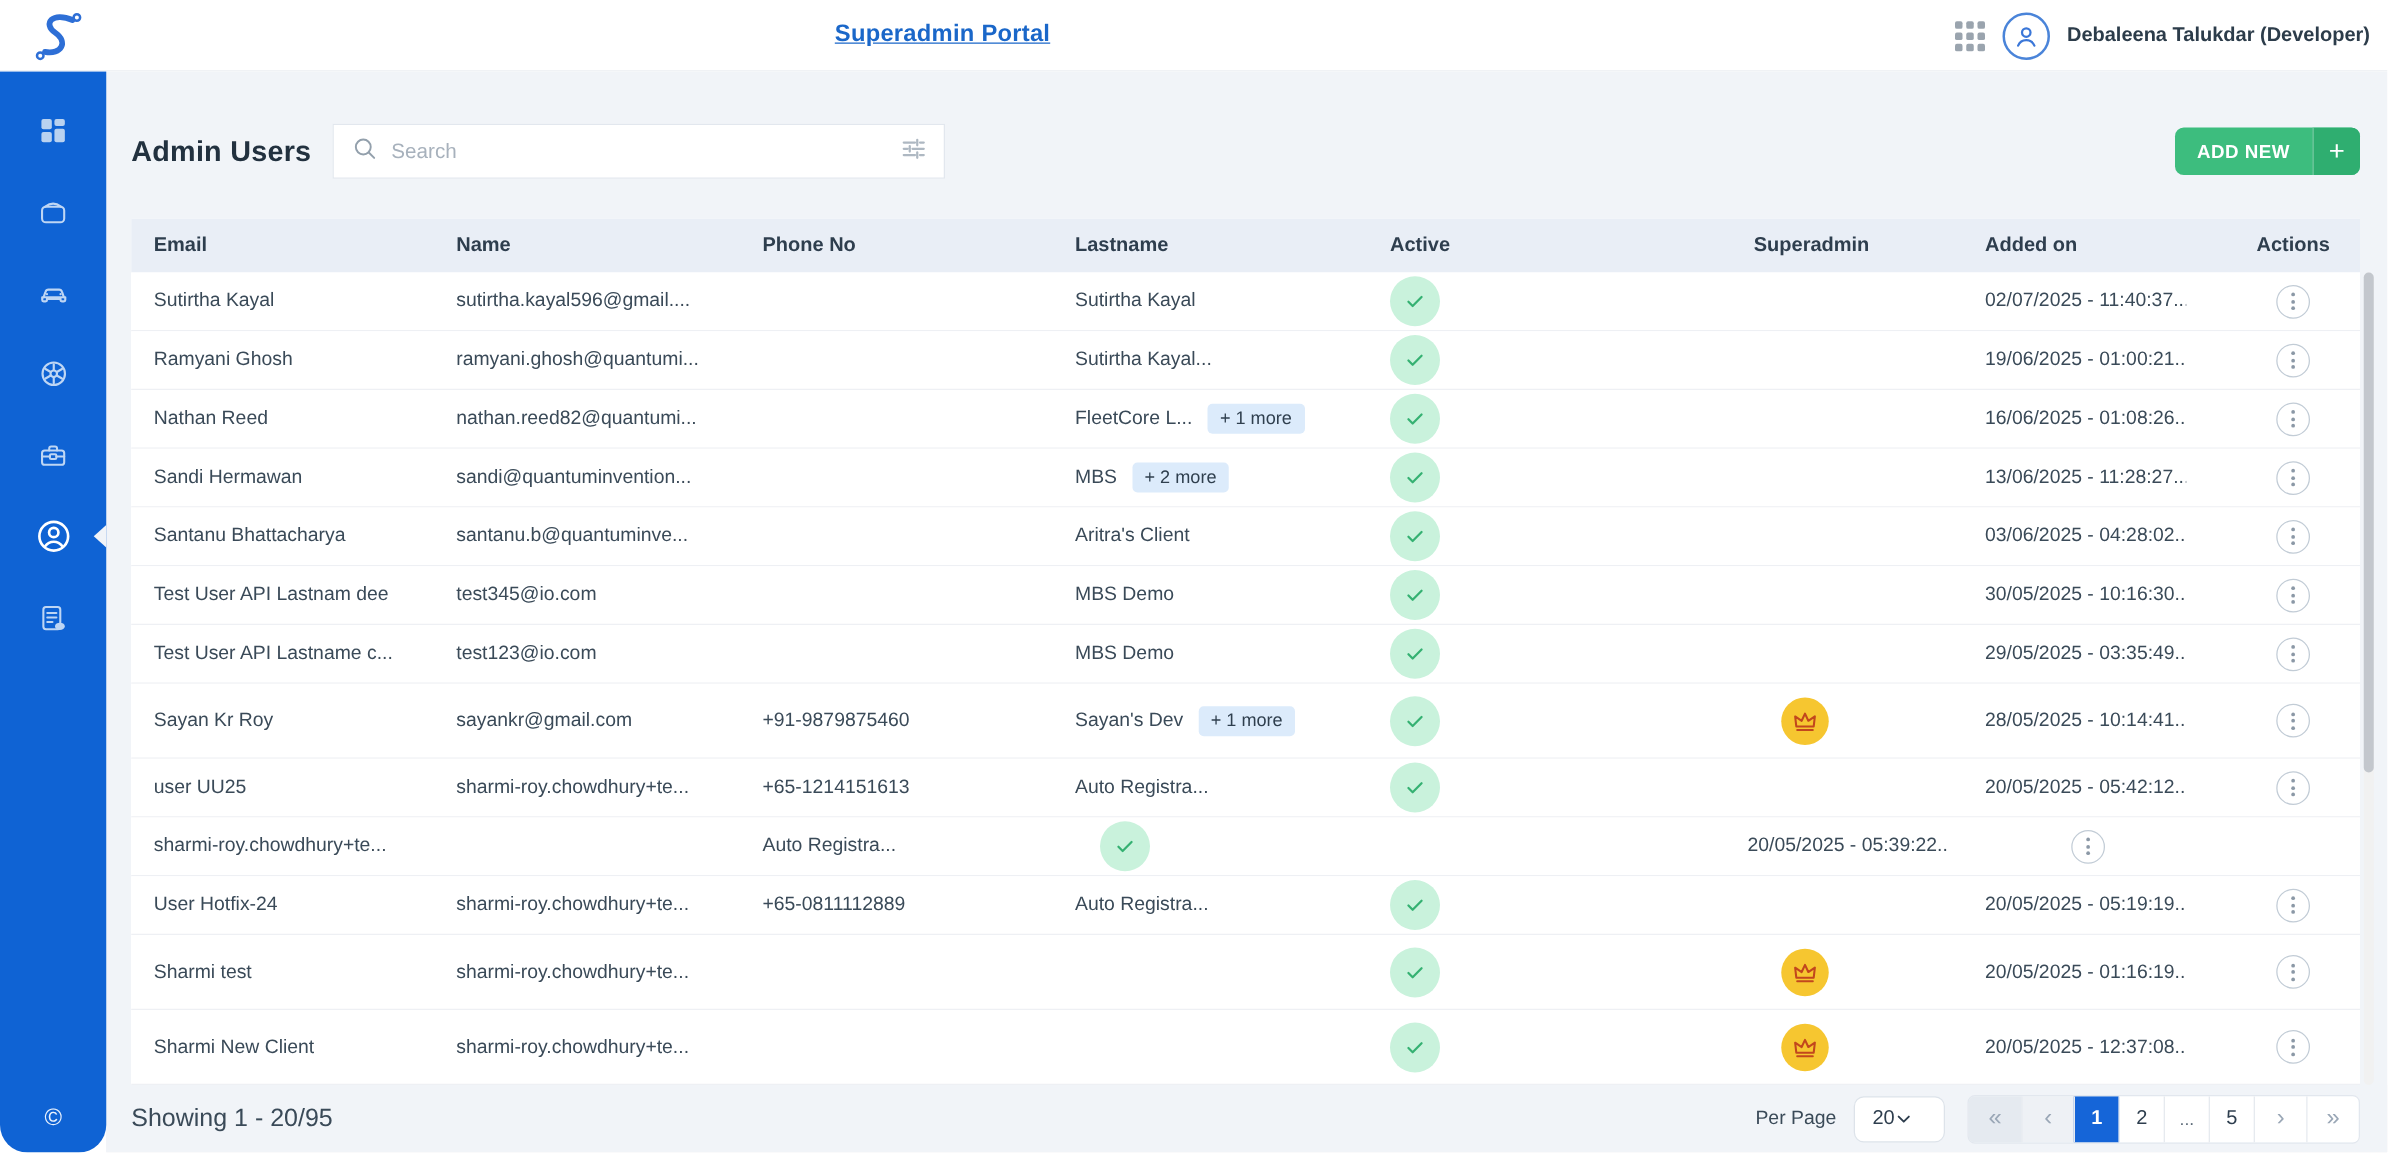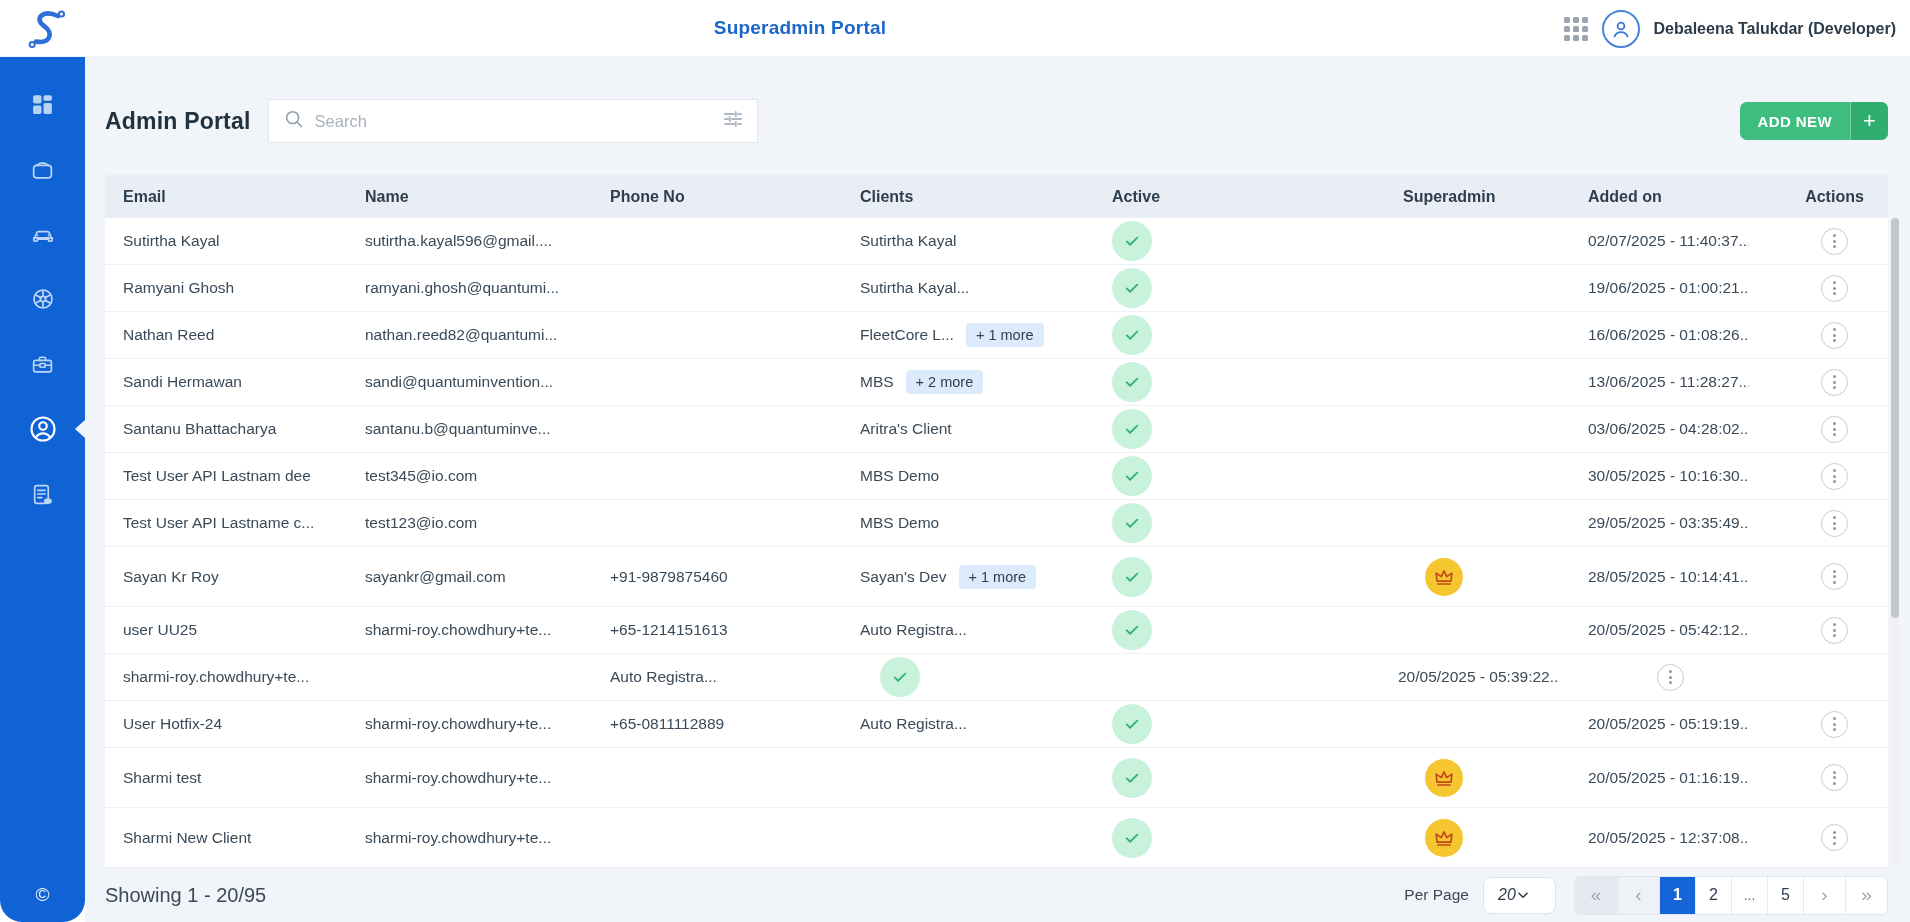--- a/index.html
+++ b/index.html
@@ -2,22 +2,22 @@
 <html><head>
 <meta charset="utf-8">
 <style>
   * { margin:0; padding:0; box-sizing:border-box; }
   html,body { width:1910px; height:922px; overflow:hidden; background:#ffffff;
               font-family:"Liberation Sans","DejaVu Sans",sans-serif; }
 
   
   .top-header { position:relative; height:57px; background:#fff; border-bottom:1px solid #f0f2f5; z-index:5; }
   .logo { position:absolute; left:26px; top:7px; }
-  .app-title { position:absolute; left:800px; top:50%; transform:translate(-50%,-50%);
-               color:#1a67c9; font-size:19px; font-weight:700; letter-spacing:.2px; white-space:nowrap; }
+  .app-title { position:absolute; left:754px; top:50%; transform:translate(-50%,-50%);
+               color:#1a67c9; font-size:19px; font-weight:700; letter-spacing:.2px; white-space:nowrap;text-decoration:underline; }
   .header-right { position:absolute; right:14px; top:0; height:57px; display:flex; align-items:center; gap:14px; }
   .apps-grid { display:grid; grid-template-columns:repeat(3,6px); grid-gap:3px; cursor:pointer; }
   .apps-grid span { width:6px; height:6px; background:#9aa4ae; border-radius:1.5px; }
   .avatar { width:38px; height:38px; border-radius:50%; border:2px solid #4a84d9; display:flex;
             align-items:center; justify-content:center; cursor:pointer; }
   .user-name { font-size:16px; font-weight:600; color:#2c3c4a; white-space:nowrap; cursor:pointer; }
 
   
   .shell { display:flex; height:865px; }
   .sidebar { width:85px; background:#0f63d4; border-radius:0 0 22px 22px; display:flex;
@@ -81,21 +81,21 @@
   .scroll-thumb { width:8px; height:400px; background:#c3c7cd; border-radius:4px; cursor:grab; }
 
   
   .footer { position:absolute; left:0; right:0; bottom:0; height:54px; background:#f1f4f8;
             display:flex; align-items:center; padding:0 22px 0 20px; }
   .showing { font-size:20px; color:#3a4a58; }
   .footer-right { margin-left:auto; display:flex; align-items:center; }
   .per-page-label { font-size:15.5px; color:#3a4a58; }
   .per-page-select { margin-left:14px; width:73px; height:37px; background:#fff; border:1px solid #dde3ea;
                      border-radius:8px; display:flex; align-items:center; 
-                     padding:0 10px 0 14px; cursor:pointer; font-size:16px; color:#2e3e4e;font-style:italic; }
+                     padding:0 10px 0 14px; cursor:pointer; font-size:16px; color:#2e3e4e; }
   .pager { margin-left:18px; display:flex; border:1px solid #e2e7ee; border-radius:6px; overflow:hidden; }
   .pg { min-width:36px; height:37px; display:flex; align-items:center; justify-content:center;
         background:#fff; border-left:1px solid #e6eaef; font-size:16px; color:#2e3e4e; cursor:pointer; }
   .pg:first-child { border-left:none; }
   .pg.arrow { color:#9aa7b6; font-size:19px; width:42px; }
   .pg.first { background:#e5eaf0; }
   .pg.prev  { background:#eef1f5; }
   .pg.active{ background:#1565d8; color:#fff; font-weight:600; }
   .pg.dots  { color:#5d6b79; font-size:14px; cursor:default; }
 </style>
@@ -202,21 +202,21 @@
           <circle cx="17.2" cy="18.3" r=".7" fill="currentColor"></circle>
         </svg>
       </span>
     </div>
     <div class="side-copyright">©</div>
   </div>
 
   <div class="content">
 
     <div class="page-bar">
-      <div class="page-title">Admin Portal</div>
+      <div class="page-title">Admin Users</div>
       <div class="search-box">
         <span>
           <svg width="22" height="22" viewBox="0 0 24 24" fill="none" stroke="#93a0ac" stroke-width="1.7" stroke-linecap="round">
             <circle cx="10.5" cy="10.5" r="6.5"></circle>
               <path d="M15.3 15.3 L20 20"></path>
           </svg>
         </span>
         <input type="text" placeholder="Search" style="">
         <span>
           <svg width="24" height="24" viewBox="0 0 24 24" fill="none" stroke="#aeb8c2" stroke-width="1.8" stroke-linecap="round">
@@ -230,21 +230,21 @@
         <span class="add-new-label">ADD NEW</span>
         <span class="add-new-plus">+</span>
       </button>
     </div>
 
     <div class="table">
       <div class="thead">
         <div class="th">Email</div>
         <div class="th">Name</div>
         <div class="th">Phone No</div>
-        <div class="th">Clients</div>
+        <div class="th">Lastname</div>
         <div class="th c-active">Active</div>
         <div class="th c-super">Superadmin</div>
         <div class="th c-added">Added on</div>
         <div class="th c-actions">Actions</div>
       </div>
       <div>
           <div class="row">
     <div class="td">Sutirtha Kayal</div>
     <div class="td">sutirtha.kayal596@gmail....</div>
     <div class="td"></div>

